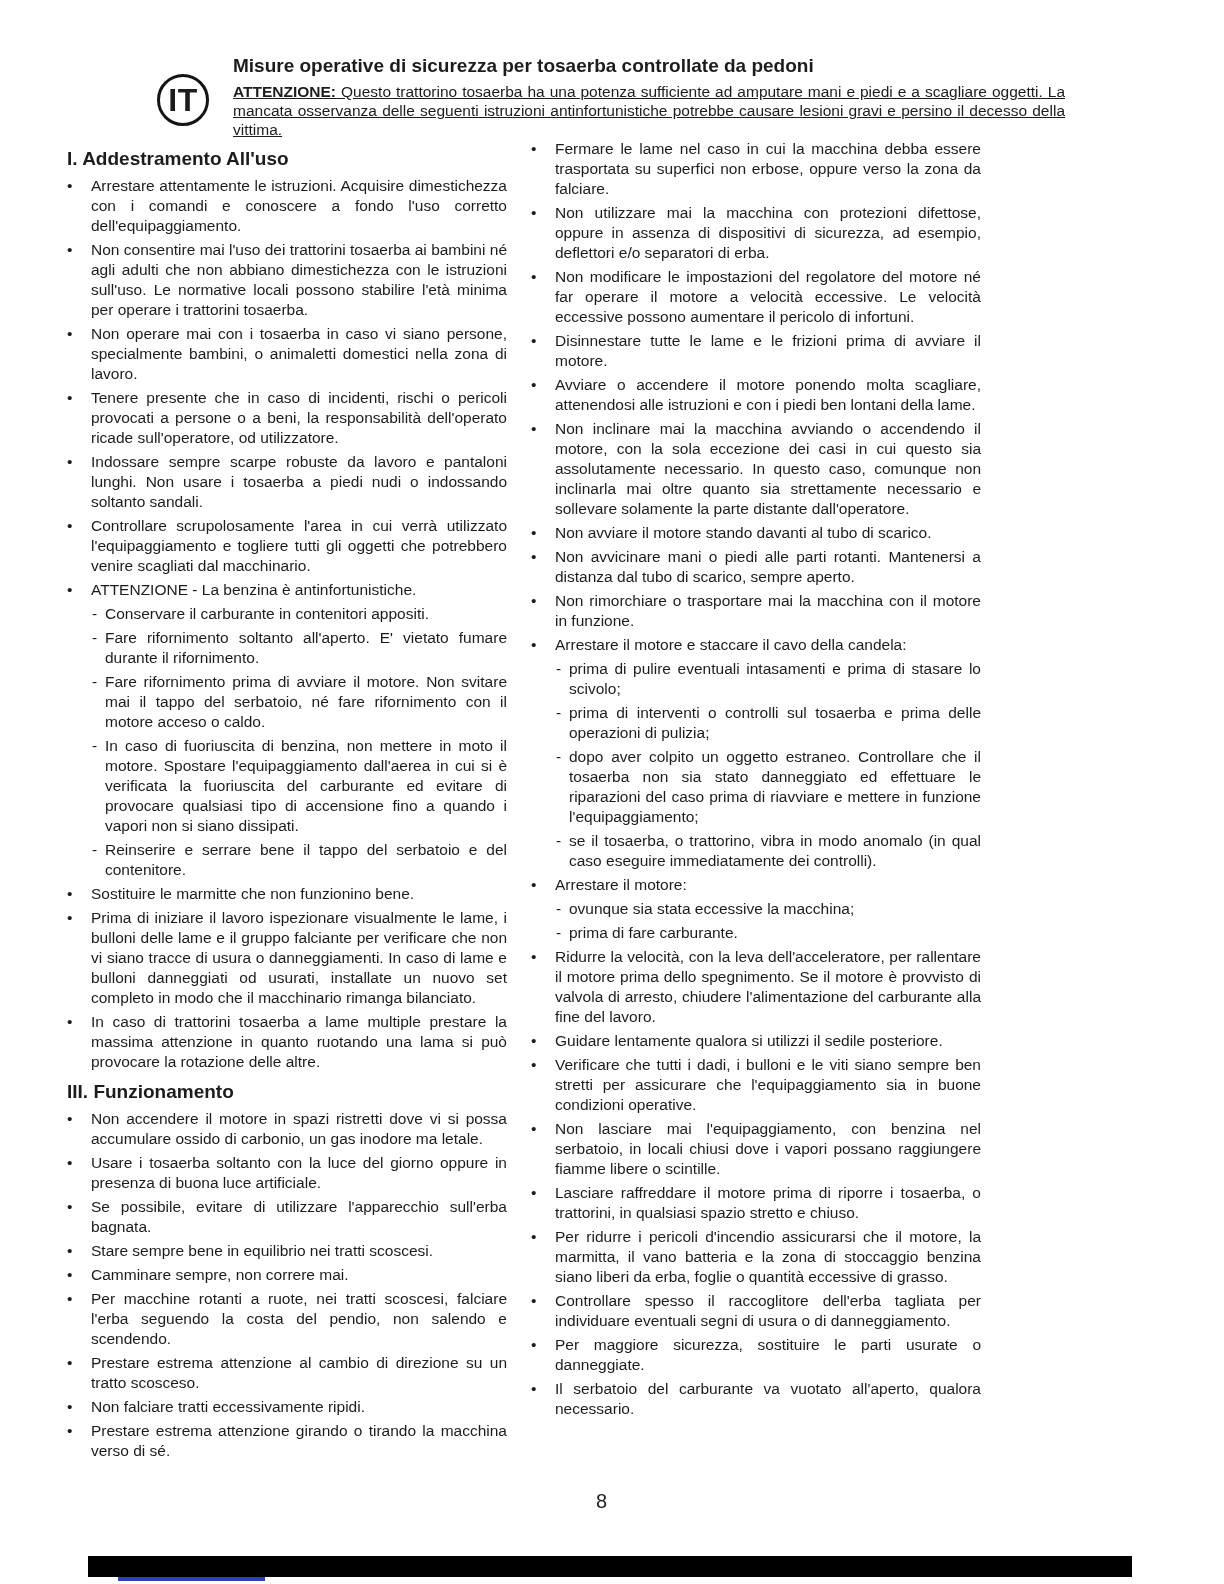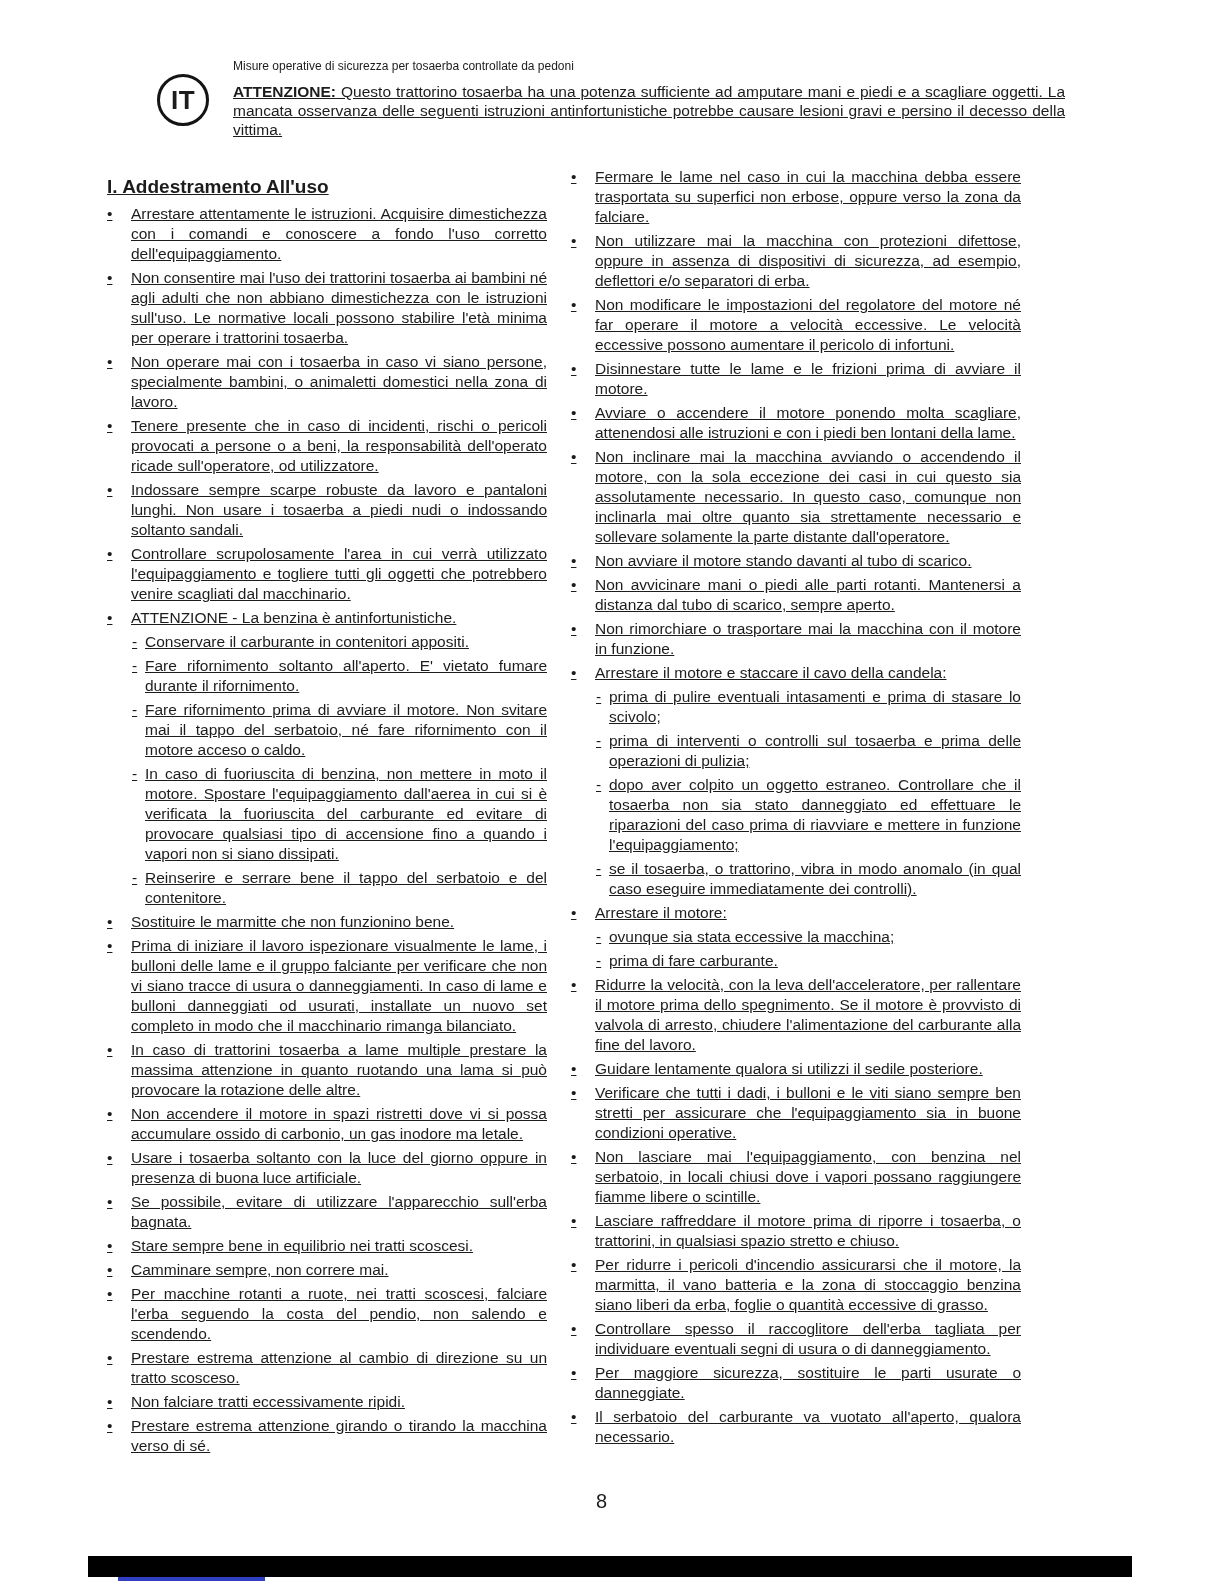--- a/index.html
+++ b/index.html
@@ -9,27 +9,27 @@
     font-family:"Liberation Sans","DejaVu Sans",sans-serif;
     color:#1c1c1c;
   }
   .page { position:relative; width:1224px; height:1584px; overflow:hidden; background:#fff; }
 
   .doc-header { position:relative; padding:54px 158px 0 233px; }
   .lang-circle {
     position:absolute; left:157px; top:74px;
     width:52px; height:52px; border:3px solid #141414; border-radius:50%;
     display:flex; align-items:center; justify-content:center;
-    font-weight:bold; font-size:26px; letter-spacing:0.5px;
+    font-weight:bold; font-size:32px; letter-spacing:0.5px;
   }
-  .doc-title { font-size:12px; font-weight:normal; line-height:24px; margin-bottom:4px; }
+  .doc-title { font-size:19px; font-weight:bold; line-height:24px; margin-bottom:4px; }
   .warning { font-size:15.5px; line-height:19px; text-align:justify; max-width:832px;text-decoration:underline; }
   .warning .w-label { font-weight:bold; }
 
-  .columns { display:flex; padding-left:107px; margin-top:28px;text-decoration:underline; }
+  .columns { display:flex; padding-left:67px; margin-top:0; }
   .col-left  { width:440px; }
   .col-right { width:450px; margin-left:24px; }
 
   .sec-heading { font-size:19px; font-weight:bold; line-height:24px; margin:8px 0 5px 0; }
   .item { display:flex; margin-bottom:4px; font-size:15.5px; line-height:20px; }
   .item .marker { flex:0 0 24px; }
   .item .txt { flex:1; text-align:justify; }
   .item.dash { padding-left:25px; }
   .item.dash .marker { flex:0 0 13px; }
 
@@ -111,20 +111,21 @@
           <span class="txt">Sostituire le marmitte che non funzionino bene.</span>
         </div>
         <div class="item">
           <span class="marker">•</span>
           <span class="txt">Prima di iniziare il lavoro ispezionare visualmente le lame, i bulloni delle lame e il gruppo falciante per verificare che non vi siano tracce di usura o danneggiamenti. In caso di lame e bulloni danneggiati od usurati, installate un nuovo set completo in modo che il macchinario rimanga bilanciato.</span>
         </div>
         <div class="item">
           <span class="marker">•</span>
           <span class="txt">In caso di trattorini tosaerba a lame multiple prestare la massima attenzione in quanto ruotando una lama si può provocare la rotazione delle altre.</span>
         </div>
+        <h2 class="sec-heading">III.  Funzionamento</h2>
         <div class="item">
           <span class="marker">•</span>
           <span class="txt">Non accendere il motore in spazi ristretti dove vi si possa accumulare ossido di carbonio, un gas inodore ma letale.</span>
         </div>
         <div class="item">
           <span class="marker">•</span>
           <span class="txt">Usare i tosaerba soltanto con la luce del giorno oppure in presenza di buona luce artificiale.</span>
         </div>
         <div class="item">
           <span class="marker">•</span>

